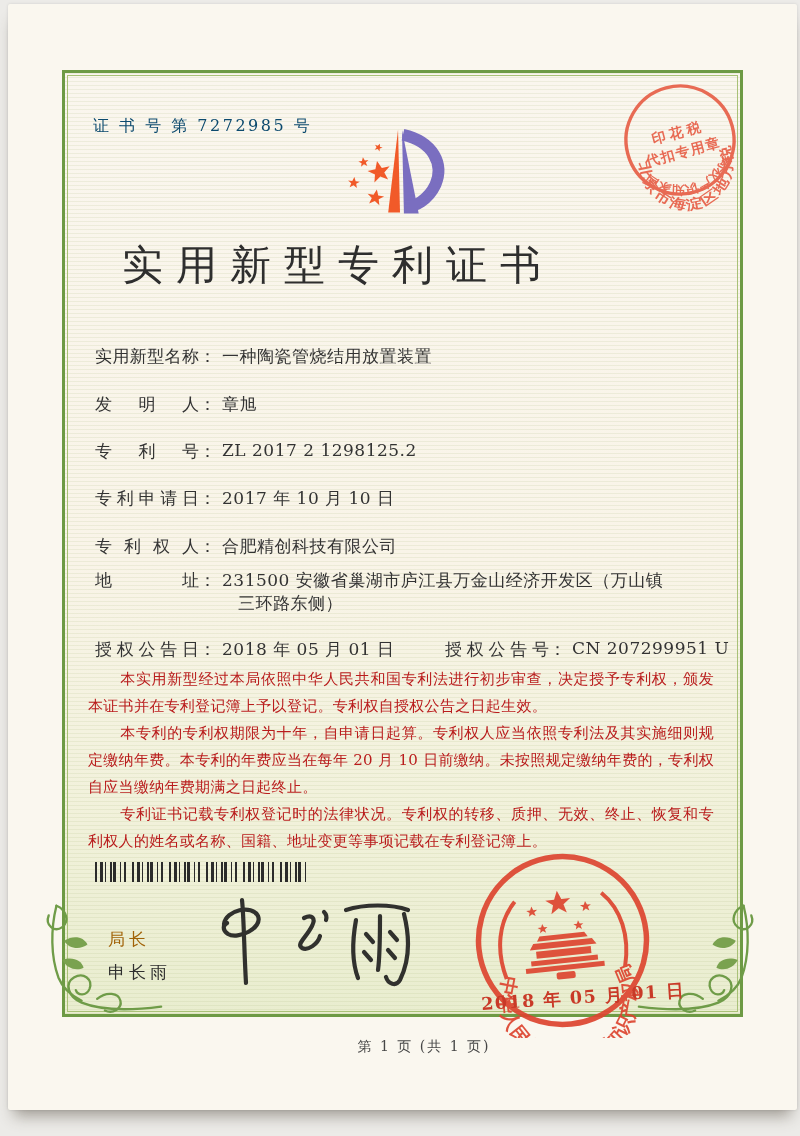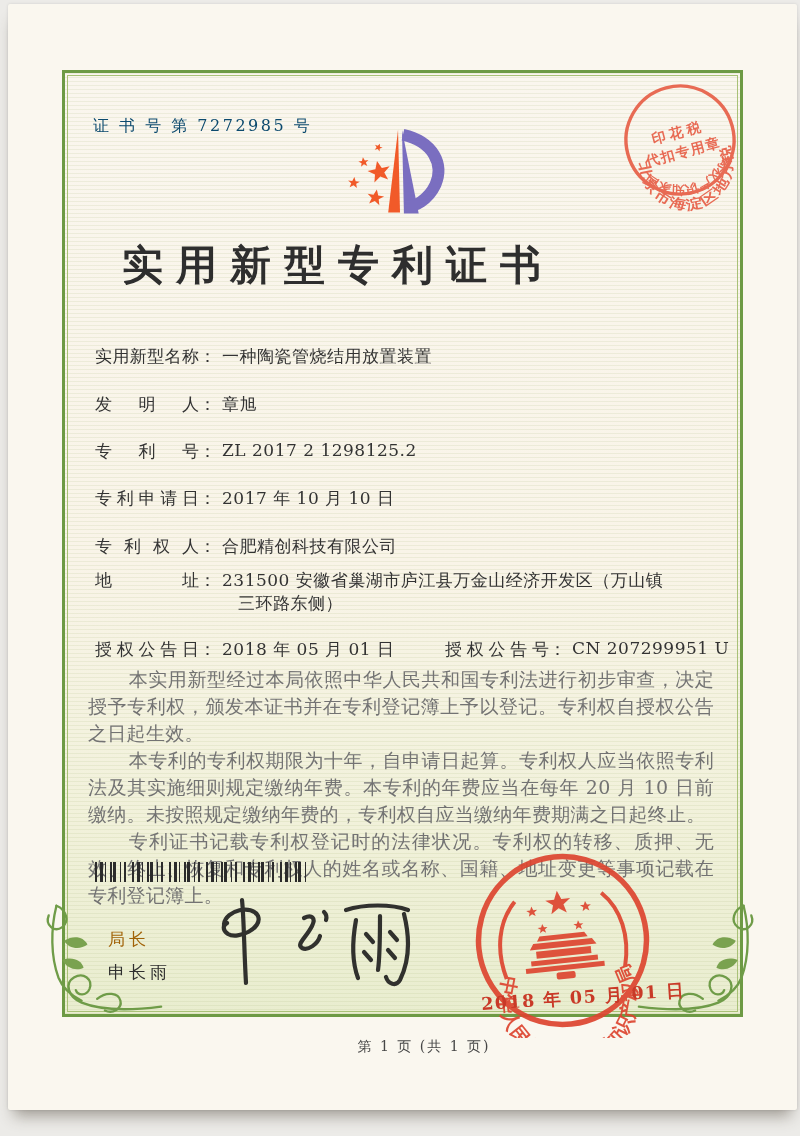--- a/index.html
+++ b/index.html
@@ -21,31 +21,31 @@
       repeating-linear-gradient(180deg,rgba(170,185,125,.16) 0 1px,rgba(0,0,0,0) 1px 4px),
       linear-gradient(180deg,#faf6ee 0%,#f9f4e8 52%,#f1f1da 80%,#e9edcf 100%);
   }
   .frame::after{
     content:"";position:absolute;inset:2px;border:1.5px solid #a9c177;pointer-events:none;
   }
   .abs{position:absolute;}
   .certno{left:93px;top:116px;font-size:16px;letter-spacing:2.5px;color:#0c4a6e;}
   .title{
     left:0;top:238px;width:676px;text-align:center;
-    font-size:41px;font-weight:bold;letter-spacing:13px;color:#2e2e2e;
+    font-size:41px;font-weight:normal;letter-spacing:13px;color:#2e2e2e;
   }
   .fields{left:95px;top:345px;width:620px;font-size:17px;color:#333;}
   .frow{position:absolute;left:0;white-space:nowrap;}
   .flabel{display:inline-block;width:104px;text-align:justify;text-align-last:justify;vertical-align:top;}
   .fcolon{display:inline-block;vertical-align:top;}
   .fval{display:inline-block;vertical-align:top;margin-left:6px;letter-spacing:.5px;}
   .addrline2{display:block;margin-left:16px;}
   .grant-right{position:absolute;left:350px;top:0;white-space:nowrap;}
-  .paras{left:88px;top:666px;width:626px;font-size:19px;line-height:27px;
-    text-align:justify;color:#737373;letter-spacing:.3px;}
+  .paras{left:88px;top:666px;width:626px;font-size:15px;line-height:27px;
+    text-align:justify;color:#b91c1c;letter-spacing:.3px;}
   .paras p{margin:0;text-indent:2.15em;}
   .barcode{
     left:95px;top:862px;width:212px;height:20px;
     background:repeating-linear-gradient(90deg,#2b2b2b 0 2px,transparent 2px 5px,#2b2b2b 5px 8px,transparent 8px 10px,#2b2b2b 10px 11px,transparent 11px 15px,#2b2b2b 15px 17px,transparent 17px 18px,#2b2b2b 18px 21px,transparent 21px 25px,#2b2b2b 25px 26px,transparent 26px 29px,#2b2b2b 29px 31px,transparent 31px 37px);
   }
   .sig-title{left:108px;top:928px;font-size:17px;letter-spacing:4px;color:#a16207;}
   .sig-name{left:108px;top:961px;font-size:17px;letter-spacing:4px;color:#2f2f2f;}
   .sig-svg{left:208px;top:888px;}
   .logo-svg{left:330px;top:118px;}
   .taxstamp-svg{left:605px;top:65px;}

